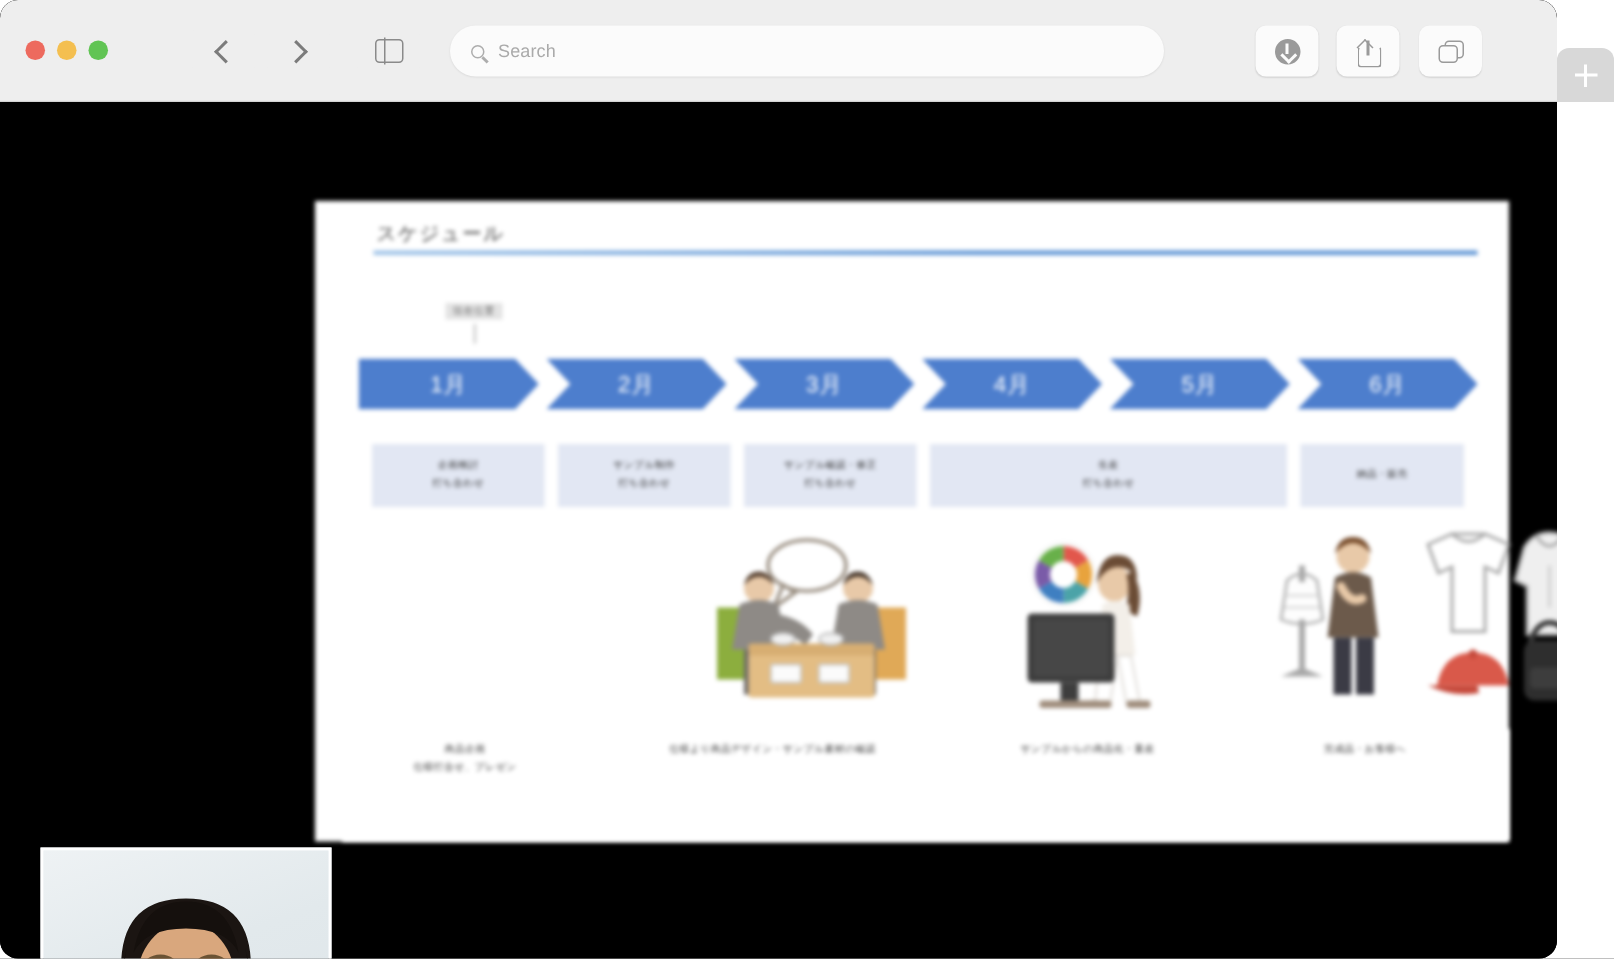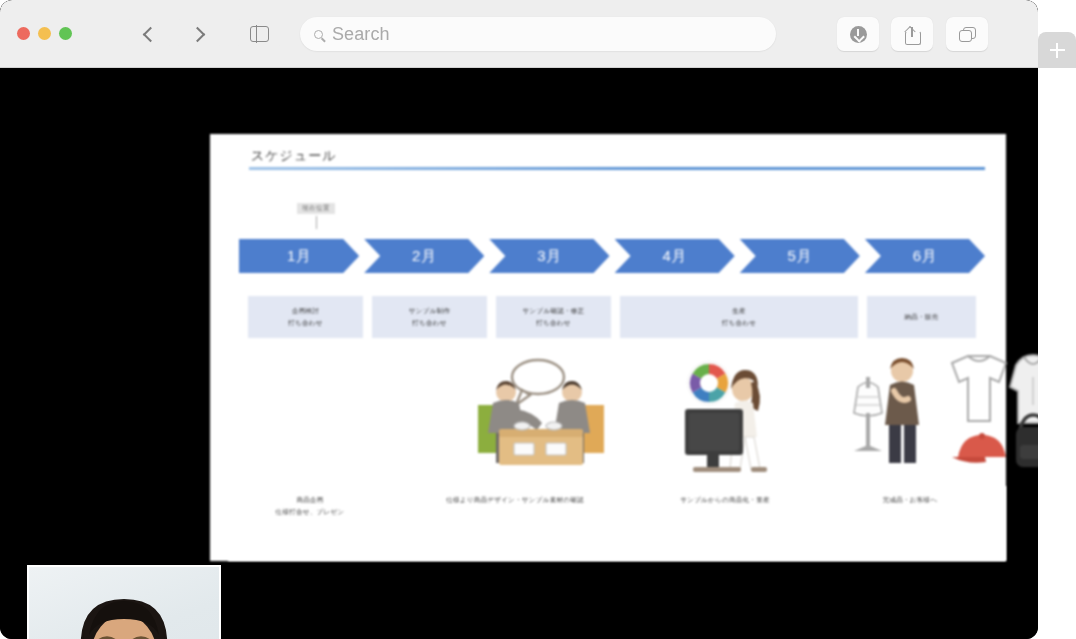--- a/index.html
+++ b/index.html
@@ -109,21 +109,21 @@
   #search-field .mag::after {
     content: "";
     position: absolute;
     right: -4.3px; bottom: -2.8px;
     width: 5px; height: 1.6px;
     background: #adadad;
     transform: rotate(45deg);
   }
   #search-placeholder {
     margin-left: 9px;
-    font-size: 18px;
+    font-size: 12px;
     color: #aaaaaa;
     letter-spacing: 0.1px;
   }
 
   
   #dl-btn    { left: 837px; }
   #share-btn { left: 891px; }
   #tabs-btn  { left: 946px; }
 
   .ic-download {

